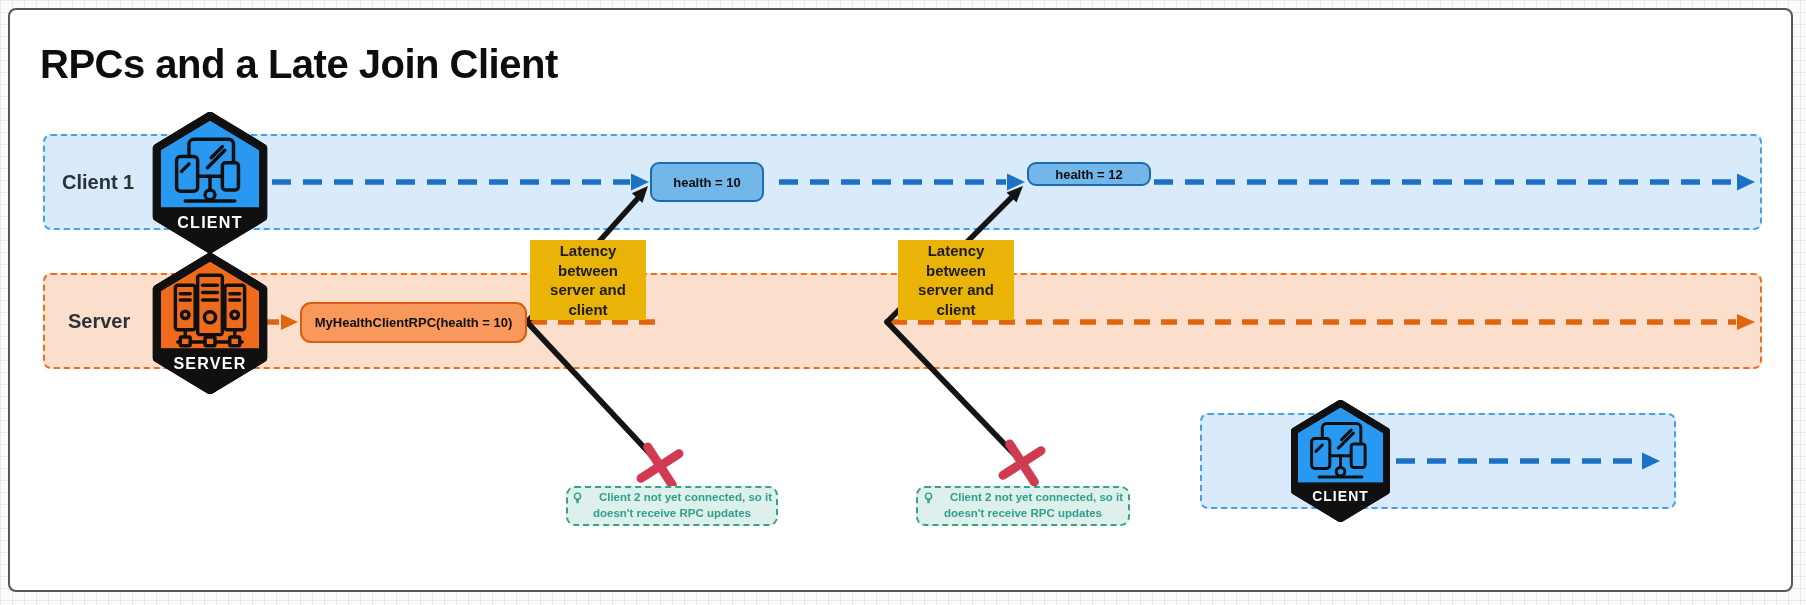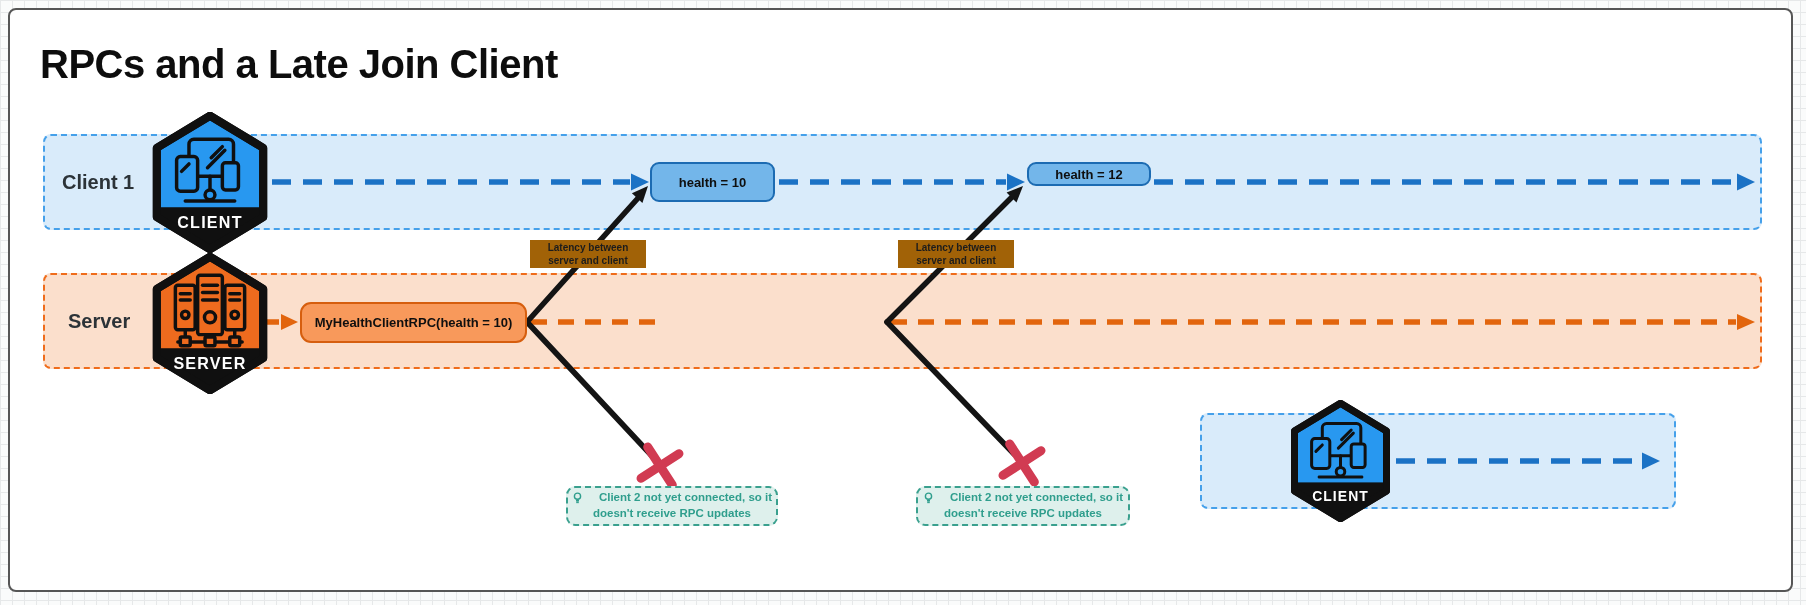--- a/index.html
+++ b/index.html
@@ -31,22 +31,22 @@
   }
   .overlay{ position:absolute; left:0; top:0; z-index:3; pointer-events:none; }
   .node{
     position:absolute; z-index:4; display:flex; align-items:center; justify-content:center;
     font-weight:700; color:#0f0f0f; text-align:center;
   }
   .node.blue{ background:#73b6ea; border:2px solid #1c6bb2; border-radius:9px; font-size:13px; }
   .node.orange{ background:#f8995b; border:2px solid #d65e0e; border-radius:11px; font-size:13px; }
   .latency{
     position:absolute; z-index:5; width:116px; text-align:center;
-    font-size:10px; font-weight:700; line-height:1.3; color:#1c1c1c;
-    background:#a16207; padding:1px 0;
+    font-size:15px; font-weight:700; line-height:1.3; color:#1c1c1c;
+    background:#eab308; padding:1px 0;
   }
   .note{
     position:absolute; z-index:5;
     background:#def0ec; border:2px dashed #3aa08e; border-radius:9px;
     color:#2f9e8d; font-size:11.5px; font-weight:600; line-height:1.35;
     display:flex; flex-direction:column; align-items:center; justify-content:center;
     text-align:center;
   }
   .note .l1{ display:inline-flex; align-items:center; gap:16px; }
   .hex{ position:absolute; z-index:6; }
@@ -109,21 +109,21 @@
     <g transform="translate(660,466) rotate(12)" stroke="#d13b52" stroke-width="9" stroke-linecap="round">
       <line x1="-16" y1="-16" x2="16" y2="16"></line>
       <line x1="16" y1="-16" x2="-16" y2="16"></line>
     </g>
     <g transform="translate(1022,463) rotate(12)" stroke="#d13b52" stroke-width="9" stroke-linecap="round">
       <line x1="-16" y1="-16" x2="16" y2="16"></line>
       <line x1="16" y1="-16" x2="-16" y2="16"></line>
     </g>
   </svg>
 
-  <div class="node blue" style="left:650px; top:162px; width:125px; height:40px;">health = 10</div>
+  <div class="node blue" style="left:650px; top:162px; width:114px; height:40px;">health = 10</div>
   <div class="node blue" style="left:1027px; top:162px; width:124px; height:24px;">health = 12</div>
   <div class="node orange" style="left:300px; top:302px; width:227px; height:41px;">MyHealthClientRPC(health = 10)</div>
 
   <div class="latency" style="left:530px; top:240px;">
     <div>Latency between</div>
     <div>server and client</div>
   </div>
   <div class="latency" style="left:898px; top:240px;">
     <div>Latency between</div>
     <div>server and client</div>

